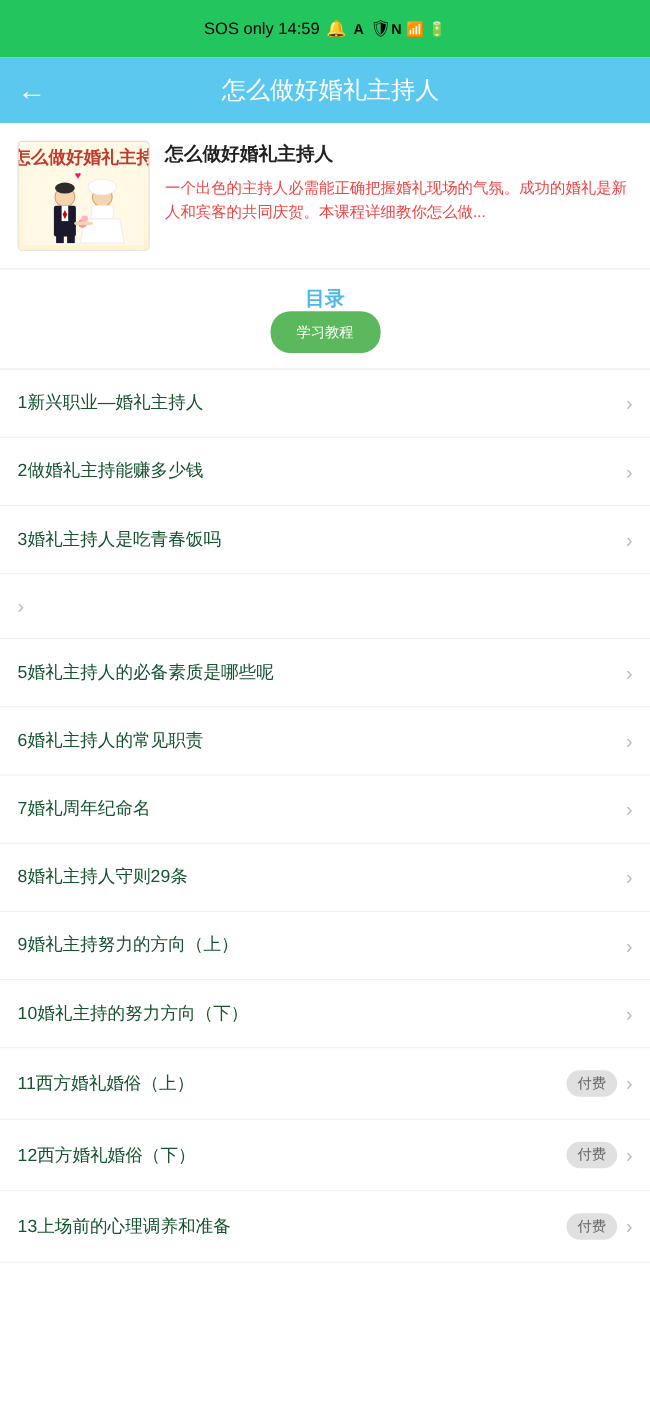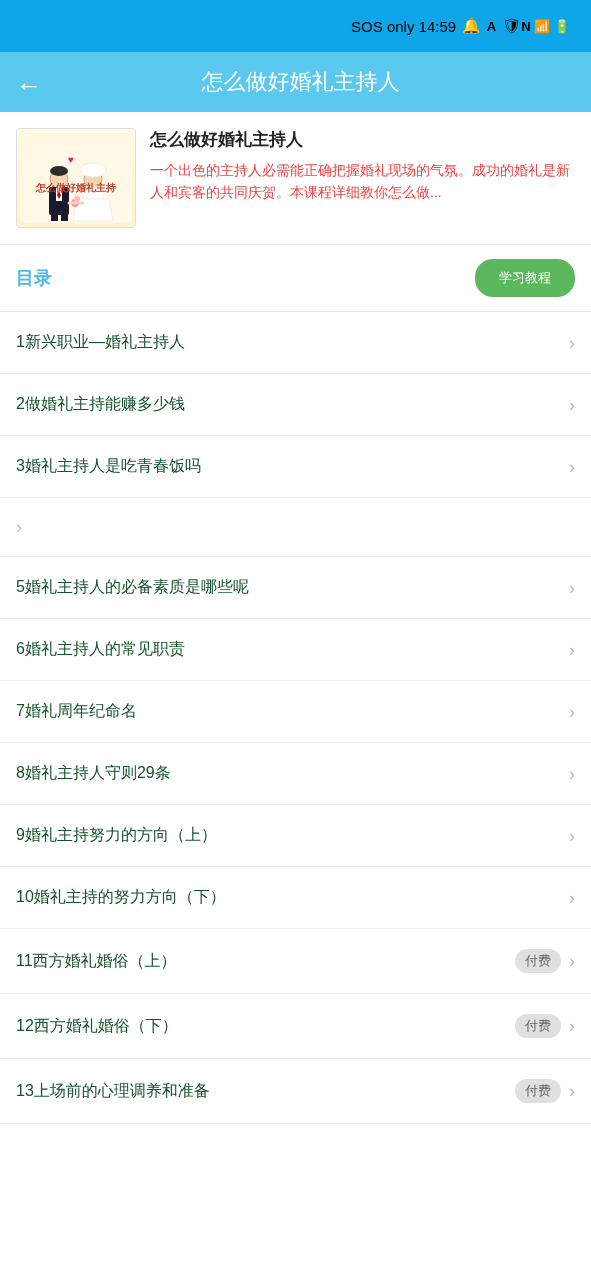--- a/index.html
+++ b/index.html
@@ -7,25 +7,25 @@
     body {
       width: 591px;
       min-height: 1280px;
       font-family: -apple-system, "PingFang SC", "Microsoft YaHei", sans-serif;
       background: #fff;
       overflow-x: hidden;
     }
 
     
     .status-bar {
-      background: #0ea5e9;
+      background: #22c55e;
       height: 52px;
       display: flex;
       align-items: center;
-      justify-content: flex-end;
+      justify-content: center;
       padding: 0 20px;
       color: #000;
       font-size: 15px;
     }
     .status-left {
       display: flex;
       align-items: center;
       gap: 6px;
     }
     .status-right {
@@ -107,20 +107,21 @@
       line-height: 1.6;
     }
 
     
     .catalog-header {
       display: flex;
       align-items: center;
       justify-content: space-between;
       padding: 14px 16px;
       border-bottom: 1px solid #e8e8e8;
+      flex-direction: column;
     }
     .catalog-label {
       font-size: 18px;
       color: #4db8e8;
       font-weight: 600;
     }
     .study-btn {
       background: #5cb85c;
       color: #fff;
       border: none;
@@ -181,21 +182,21 @@
 
 <div class="header">
   <span class="back-btn">←</span>
   <span class="header-title">怎么做好婚礼主持人</span>
 </div>
 
 <div class="course-card">
   <div class="course-thumbnail">
 
     <div class="wedding-illustration">
-      <div style="position:absolute;top:4px;left:50%;transform:translateX(-50%);font-size:10px;color:#c0392b;font-weight:bold;white-space:nowrap;margin-top:48px;">怎么做好婚礼主持</div>
+      <div style="position:absolute;top:4px;left:50%;transform:translateX(-50%);font-size:16px;color:#c0392b;font-weight:bold;white-space:nowrap;">怎么做好婚礼主持</div>
       <svg width="110" height="80" viewBox="0 0 110 80">
 
         <rect width="110" height="80" fill="#fff9e6"></rect>
 
         <text x="50" y="20" font-size="10" fill="#e91e63" text-anchor="middle">♥</text>
 
         <circle cx="38" cy="36" r="9" fill="#f5d5b0" stroke="#d4a070" stroke-width="1"></circle>
 
         <ellipse cx="38" cy="28" rx="9" ry="5" fill="#2c2c2c"></ellipse>
 

